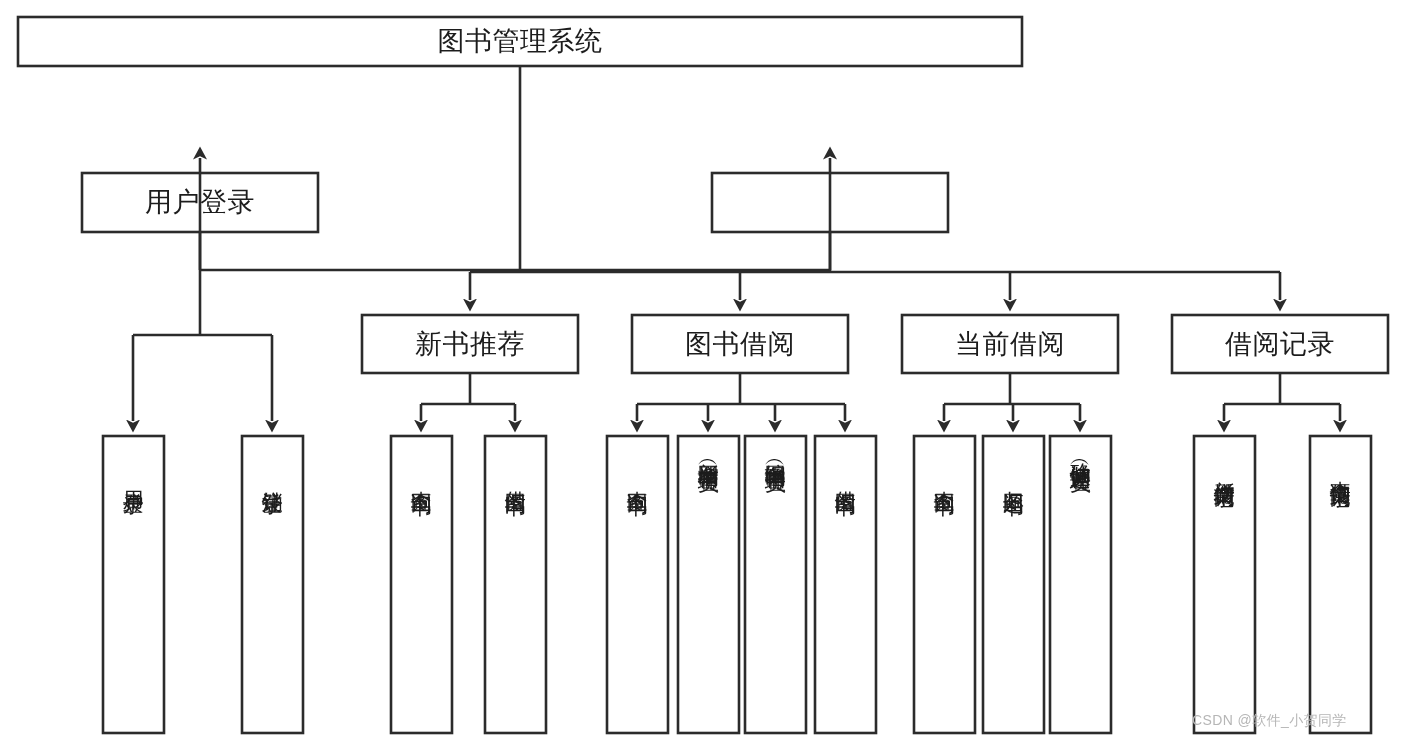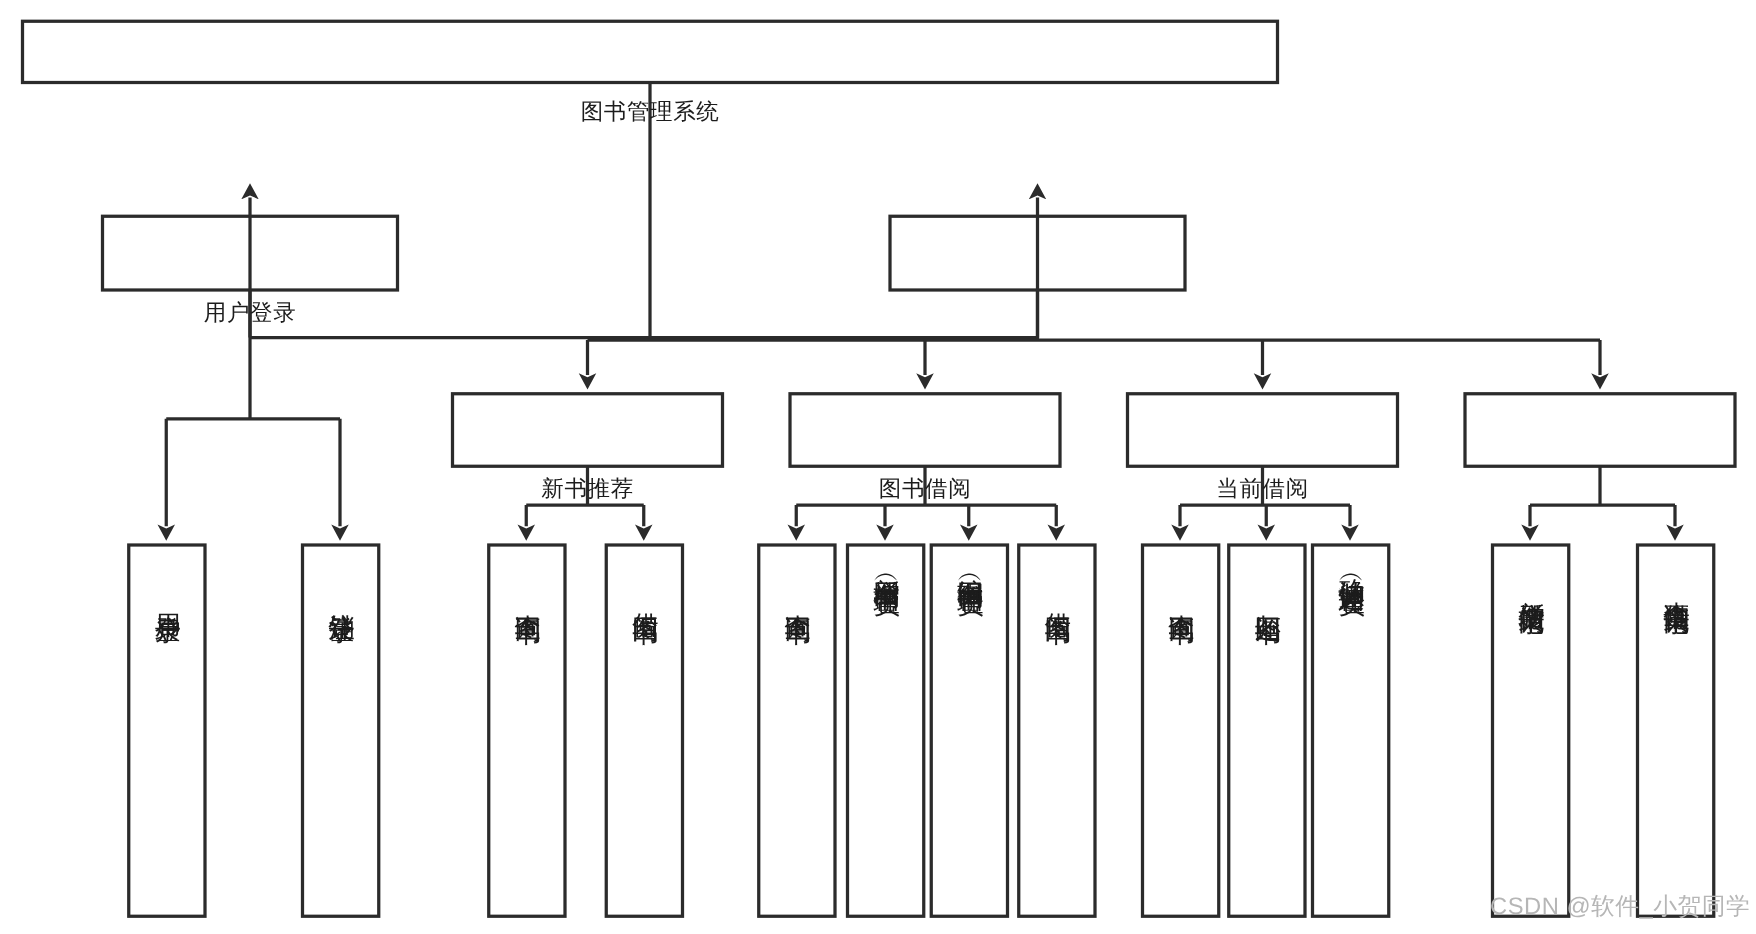--- a/index.html
+++ b/index.html
@@ -40,26 +40,25 @@
   .arrow-head {
     fill: #2b2b2b;
     stroke: none;
   }
   .node-label-h {
     position: absolute;
     display: flex;
     align-items: center;
     justify-content: center;
     color: #1c1c1c;
-    font-size: 18px;
+    font-size: 27px;
     line-height: 1.2;
     letter-spacing: 0.5px;
     white-space: nowrap;
     pointer-events: none;
-    margin-top: 48px;
   }
   .node-label-v {
     position: absolute;
     display: flex;
     align-items: center;
     justify-content: flex-start;
     color: #1c1c1c;
     font-size: 21px;
     line-height: 1.22;
     writing-mode: vertical-rl;
@@ -67,21 +66,21 @@
     letter-spacing: 1.5px;
     white-space: nowrap;
     pointer-events: none;
     padding-top: 38px;
     box-sizing: border-box;
   }
   .watermark {
     position: absolute;
     left: 1192px;
     top: 712px;
-    font-size: 19px;
+    font-size: 14px;
     color: #b6b6b6;
     letter-spacing: 0.4px;
     white-space: nowrap;
   }
 </style>
 </head>
 <body>
 
 <div id="diagram-root">
 
@@ -161,20 +160,21 @@
     <path class="conn-line" marker-end="url(#arrow)" d="M1340,404 L1340,421"></path>
   </svg>
 
   <div class="node-label-h" style="left:18px; top:17px; width:1004px; height:49px;">图书管理系统</div>
 
   <div class="node-label-h" style="left:82px; top:173px; width:236px; height:59px;">用户登录</div>
 
   <div class="node-label-h" style="left:362px; top:315px; width:216px; height:58px;">新书推荐</div>
   <div class="node-label-h" style="left:632px; top:315px; width:216px; height:58px;">图书借阅</div>
   <div class="node-label-h" style="left:902px; top:315px; width:216px; height:58px;border-radius:25px;">当前借阅</div>
+  <div class="node-label-h" style="left:1172px; top:315px; width:216px; height:58px;">借阅记录</div>
 
   <div class="node-label-v" style="left:103px; top:436px; width:61px; height:297px;">用户登录</div>
   <div class="node-label-v" style="left:242px; top:436px; width:61px; height:297px;">注销登录</div>
 
   <div class="node-label-v" style="left:391px; top:436px; width:61px; height:297px;">查询图书</div>
   <div class="node-label-v" style="left:485px; top:436px; width:61px; height:297px;">借阅图书</div>
 
   <div class="node-label-v" style="left:607px; top:436px; width:61px; height:297px;">查询图书</div>
   <div class="node-label-v" style="left:678px; top:436px; width:61px; height:297px; padding-top:10px;">新增图书（管理员）</div>
   <div class="node-label-v" style="left:745px; top:436px; width:61px; height:297px; padding-top:10px;">编辑图书（管理员）</div>

